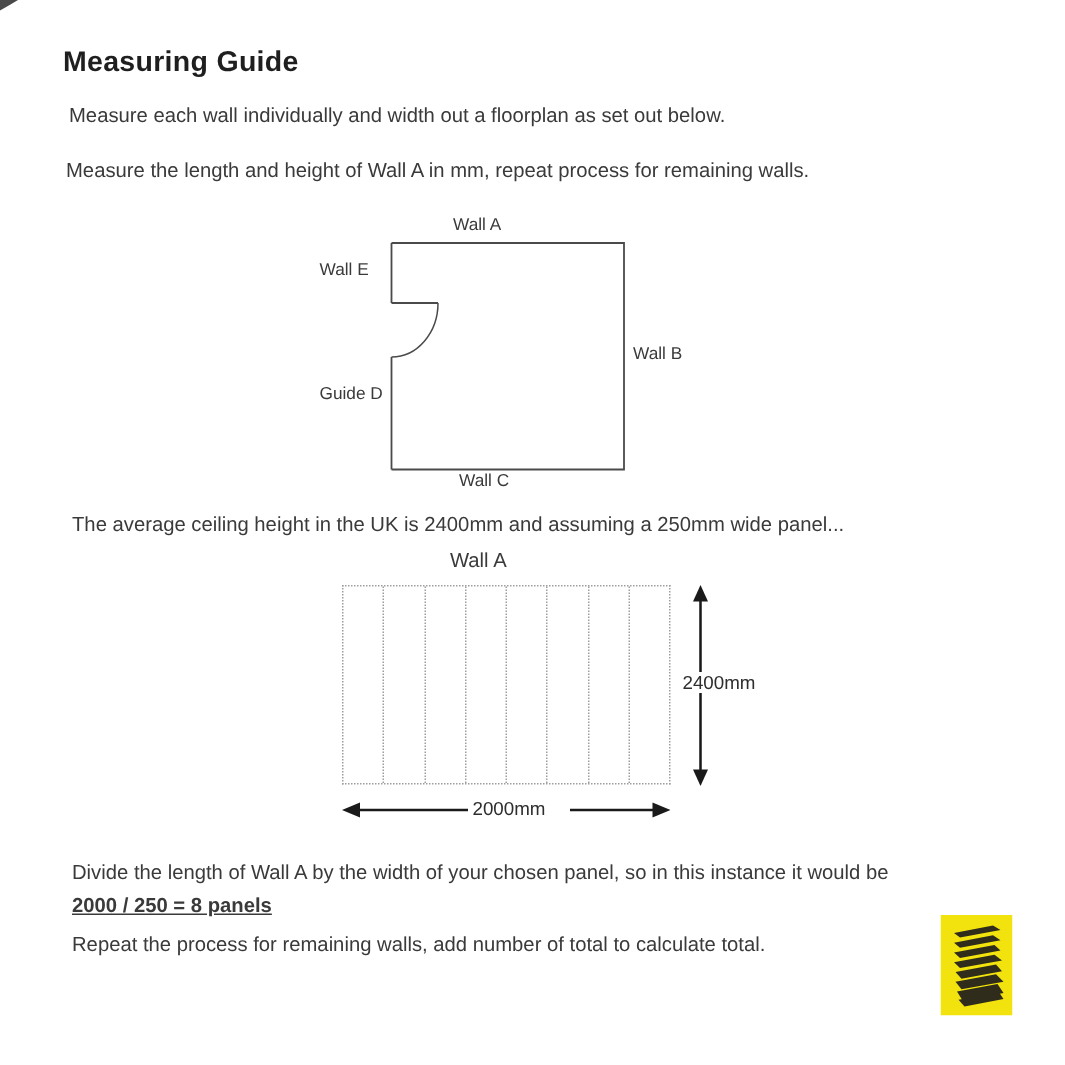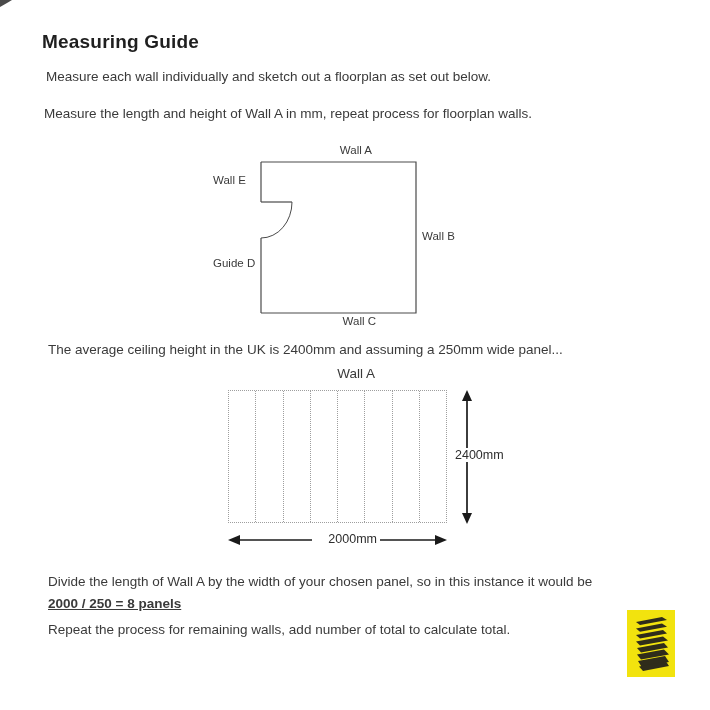--- a/index.html
+++ b/index.html
@@ -26,33 +26,33 @@
     padding: 0 3px; z-index: 3; white-space: nowrap; text-align: right;
   }
   .panel-grid {
     left: 228px; top: 390px; width: 219px; height: 133px;
     display: flex;
     border: 1px dotted #9e9e9e;
   }
   .panel-cell { flex: 1 1 0; border-right: 1px dotted #9e9e9e; }
   .panel-cell:last-child { border-right: none; }
   svg { display: block; }
-  .center { text-align: right; }
+  .center { text-align: left; }
   .right { }
 </style>
 </head>
 <body>
 
 <svg class="abs" style="left:0;top:0" width="14" height="8">
   <polygon points="0,0 12,0 7,3 0,7" fill="#4a4a4a"></polygon>
 </svg>
 
 <div class="abs page-title">Measuring Guide</div>
-<div class="abs body-text" style="left:46px; top:69px">Measure each wall individually and sketch out a floorplan as set out below.</div>
-<div class="abs body-text" style="left:44px; top:106px">Measure the length and height of Wall A in mm, repeat process for floorplan walls.</div>
+<div class="abs body-text" style="left:46px; top:69px">Measure each wall individually and width out a floorplan as set out below.</div>
+<div class="abs body-text" style="left:44px; top:106px">Measure the length and height of Wall A in mm, repeat process for remaining walls.</div>
 
 <svg class="abs" style="left:200px; top:140px" width="280" height="200" viewBox="200 140 280 200">
   <g stroke="#4a4a4a" stroke-width="1.2" fill="none">
     <path d="M261,162 H416 V313 H261"></path>
     <path d="M261,162 V202"></path>
     <path d="M261,238 V313"></path>
     <path d="M261,202 H292"></path>
     <path d="M292,202 A31,36 0 0 1 261,238" stroke-width="1"></path>
   </g>
 </svg>

